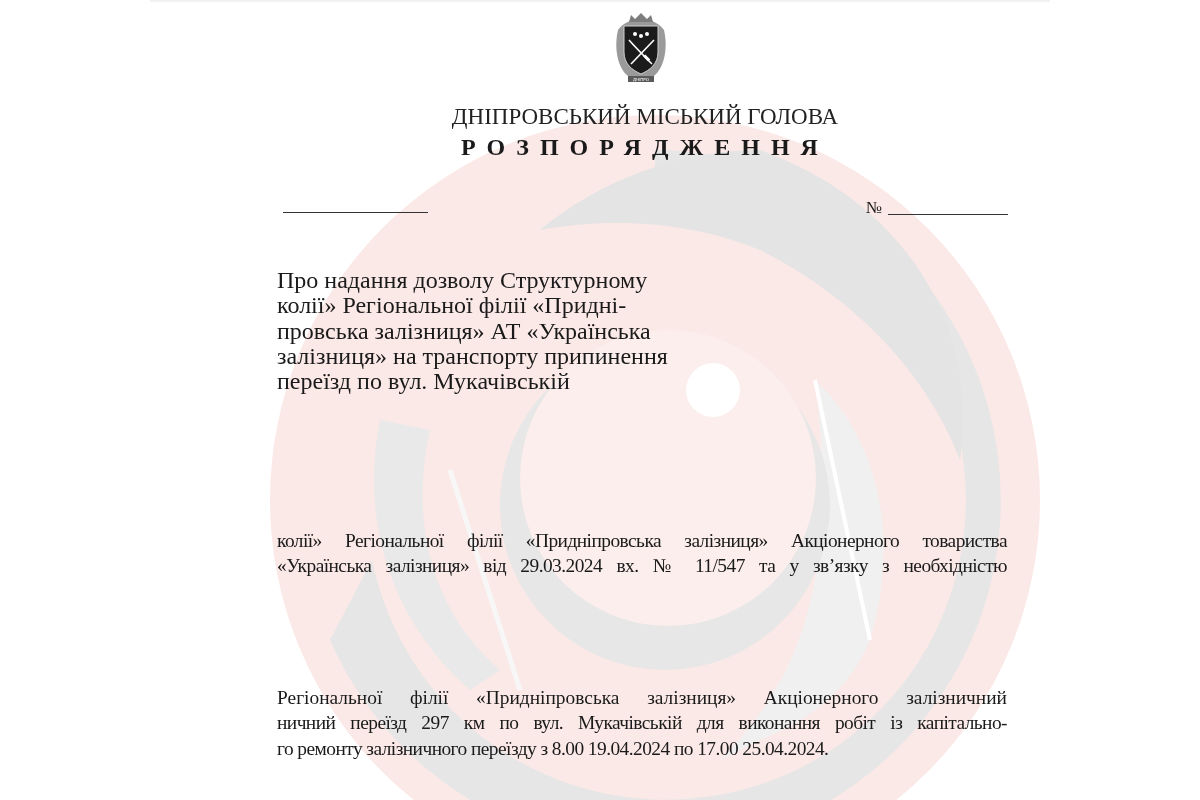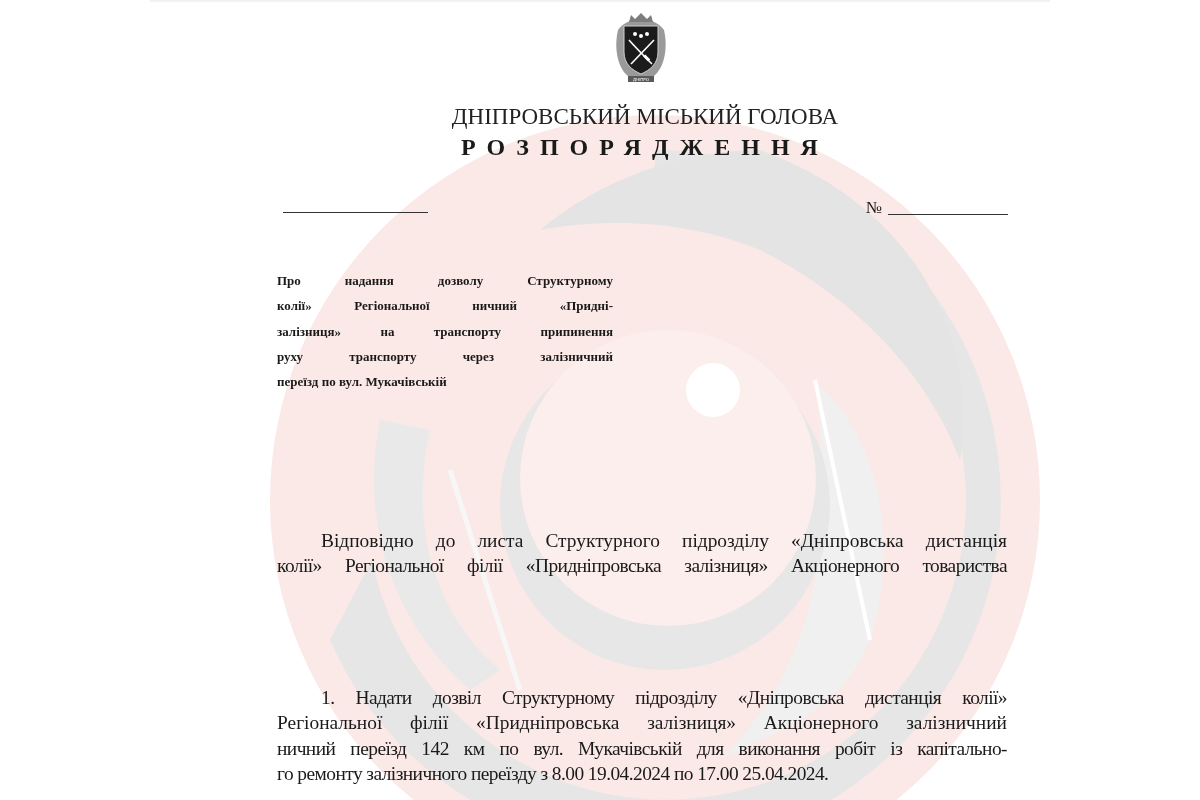--- a/index.html
+++ b/index.html
@@ -84,25 +84,24 @@
       left: 888px;
       top: 214px;
       width: 120px;
       height: 0;
       border-top: 1px solid #333;
     }
     .subject {
       left: 277px;
       top: 268px;
       width: 336px;
-      font-size: 13px;
+      font-size: 24px;
       line-height: 25.3px;
       text-align: justify;
       text-align-last: left;
-      font-weight: bold;
     }
     .subject .ln {
       display: block;
       text-align: justify;
       text-align-last: justify;
       white-space: nowrap;
     }
     .subject .ln.last {
       text-align-last: left;
     }
@@ -188,29 +187,28 @@
 
 <div class="doc-text header-line1">ДНІПРОВСЬКИЙ МІСЬКИЙ ГОЛОВА</div>
 <div class="doc-text header-line2">РОЗПОРЯДЖЕННЯ</div>
 
 <div class="date-line"></div>
 <div class="doc-text number-label">№</div>
 <div class="number-line"></div>
 
 <div class="doc-text subject">
   <span class="ln">Про надання дозволу Структурному</span>
-  <span class="ln">колії» Регіональної ничний «Придні-</span>
+  <span class="ln">колії» Регіональної філії «Придні-</span>
+  <span class="ln">провська залізниця» АТ «Українська</span>
   <span class="ln">залізниця» на транспорту припинення</span>
-  <span class="ln">руху транспорту через залізничний</span>
   <span class="ln last">переїзд по вул. Мукачівській</span>
 </div>
 
 <div class="doc-text para para1">
-  <span class="ln indent">Відповідно до листа Структурного підрозділу «Дніпровська дистанція</span>
   <span class="ln narrow">колії» Регіональної філії «Придніпровська залізниця» Акціонерного товариства</span>
+  <span class="ln narrow">«Українська залізниця» від 29.03.2024 вх. № 11/547 та у зв’язку з необхідністю</span>
 </div>
 
 <div class="doc-text para para2">
-  <span class="ln indent narrow">1. Надати дозвіл Структурному підрозділу «Дніпровська дистанція колії»</span>
   <span class="ln">Регіональної філії «Придніпровська залізниця» Акціонерного залізничний</span>
-  <span class="ln narrow">ничний переїзд 142 км по вул. Мукачівській для виконання робіт із капітально-</span>
+  <span class="ln narrow">ничний переїзд 297 км по вул. Мукачівській для виконання робіт із капітально-</span>
   <span class="ln last narrow">го ремонту залізничного переїзду з 8.00 19.04.2024 по 17.00 25.04.2024.</span>
 </div>
 
 </body></html>

